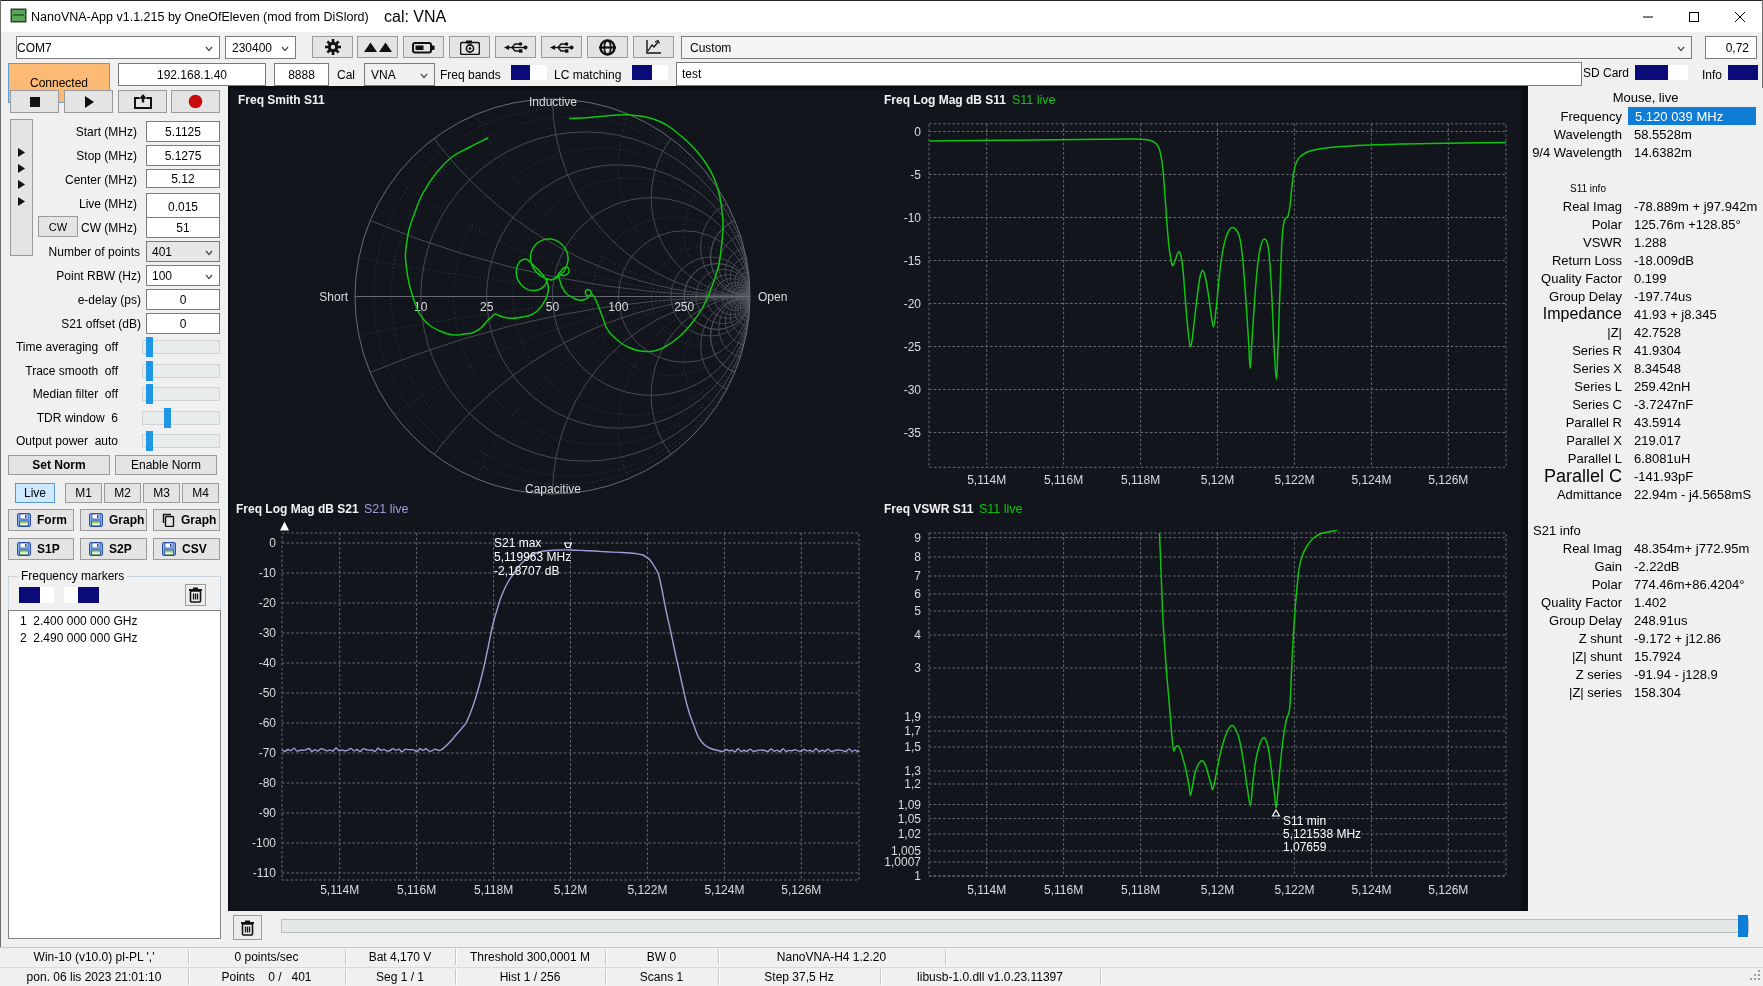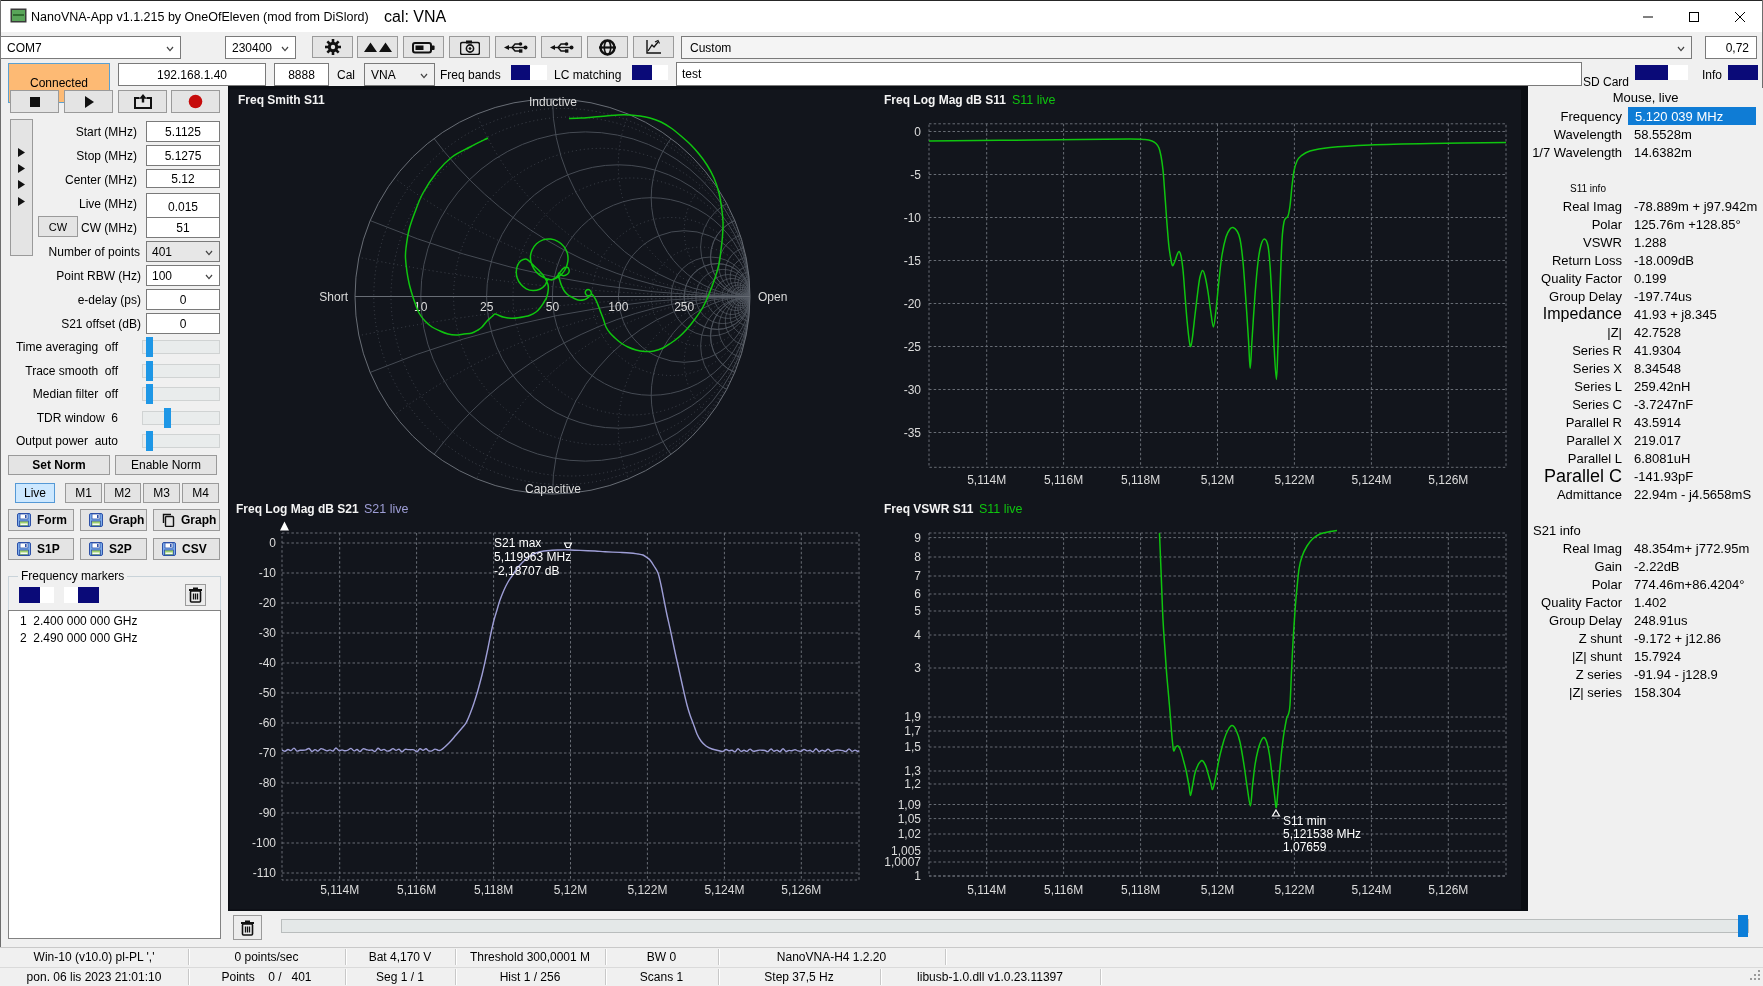--- a/index.html
+++ b/index.html
@@ -21,21 +21,21 @@
     <svg width="12" height="12">
       <rect x="1.5" y="1.5" width="9" height="9" fill="none" stroke="#000" stroke-width="1"></rect>
     </svg>
   </div>
 <div style="left:1717px;top:1px;width:46px;height:31px;display:flex;align-items:center;justify-content:center">
     <svg width="12" height="12">
       <path d="M1,1 L11,11 M11,1 L1,11" stroke="#000" stroke-width="1"></path>
     </svg>
   </div>
 <div style="left:8px;top:36px;width:204px;height:23px;padding-left:6px;position:absolute"></div>
-<div class="cmb" style="left:0;top:36px;width:181px;height:23px;padding-left:6px">COM7<svg class="chev" viewBox="0 0 8 8">
+<div class="cmb" style="left:16px;top:36px;width:204px;height:23px;">COM7<svg class="chev" viewBox="0 0 8 8">
       <path d="M1,2 L4,5.6 L7,2" fill="none" stroke="#444" stroke-width="1.2"></path>
     </svg></div>
 <div class="cmb" style="left:225px;top:36px;width:71px;height:23px;padding-left:6px">230400<svg class="chev" viewBox="0 0 8 8">
       <path d="M1,2 L4,5.6 L7,2" fill="none" stroke="#444" stroke-width="1.2"></path>
     </svg></div>
 <div class="btn" style="left:312px;top:36px;width:41px;height:22px">
     <svg width="20" height="20" viewBox="0 0 20 20">
       <g fill="#111">
         <circle cx="10" cy="10" r="5.2"></circle>
         <g stroke="#111" stroke-width="2.6">
@@ -125,21 +125,21 @@
 <div class="cmb" style="left:364px;top:63px;width:71px;height:23px;padding-left:6px;background:#f0f0f0">VNA<svg class="chev" viewBox="0 0 8 8">
       <path d="M1,2 L4,5.6 L7,2" fill="none" stroke="#444" stroke-width="1.2"></path>
     </svg></div>
 <div style="left:440px;top:63px;height:23px;display:flex;align-items:center">Freq bands</div>
 <div style="left:511px;top:65px;width:19px;height:15px;background:#0a0a78"></div>
 <div style="left:530px;top:65px;width:17px;height:15px;background:#fff"></div>
 <div style="left:554px;top:63px;height:23px;display:flex;align-items:center">LC matching</div>
 <div style="left:632px;top:65px;width:20px;height:15px;background:#0a0a78"></div>
 <div style="left:652px;top:65px;width:16px;height:15px;background:#fff"></div>
 <div class="inp" style="left:676px;top:62px;width:906px;height:24px;justify-content:flex-start;padding-left:5px">test</div>
-<div style="left:1583px;top:70px;height:23px;display:flex;align-items:center">SD Card</div>
+<div style="left:1583px;top:61px;height:23px;display:flex;align-items:center">SD Card</div>
 <div style="left:1635px;top:65px;width:33px;height:15px;background:#0a0a78"></div>
 <div style="left:1668px;top:65px;width:20px;height:15px;background:#fff"></div>
 <div style="left:1702px;top:63px;height:23px;display:flex;align-items:center">Info</div>
 <div style="left:1728px;top:65px;width:30px;height:15px;background:#0a0a78"></div>
 <div class="btn" style="left:10px;top:90px;width:49px;height:23px">
     <svg width="12" height="12">
       <rect x="1" y="1" width="10" height="10" fill="#111"></rect>
     </svg>
   </div>
 <div class="btn" style="left:64px;top:90px;width:49px;height:23px">
@@ -536,21 +536,21 @@
     </g>
     <path d="M260.0,50.0 C257.0,51.5 248.0,55.8 242.0,59.0 C236.0,62.2 229.5,64.8 224.0,69.0 C218.5,73.2 213.8,78.0 209.0,84.0 C204.2,90.0 198.7,98.3 195.0,105.0 C191.3,111.7 189.3,117.8 187.0,124.0 C184.7,130.2 182.5,136.0 181.0,142.0 C179.5,148.0 178.6,155.3 178.0,160.0 C177.4,164.7 177.3,166.0 177.5,170.0 C177.7,174.0 178.4,179.8 179.0,184.0 C179.6,188.2 180.2,191.3 181.0,195.0 C181.8,198.7 183.0,202.7 184.0,206.0 C185.0,209.3 185.8,211.8 187.0,215.0 C188.2,218.2 189.3,222.0 191.0,225.0 C192.7,228.0 194.8,230.7 197.0,233.0 C199.2,235.3 201.5,237.3 204.0,239.0 C206.5,240.7 209.3,241.8 212.0,243.0 C214.7,244.2 217.3,245.3 220.0,246.0 C222.7,246.7 225.3,247.0 228.0,247.0 C230.7,247.0 233.3,246.3 236.0,246.0 C238.7,245.7 241.7,245.7 244.0,245.0 C246.3,244.3 248.3,243.0 250.0,242.0 C251.7,241.0 252.5,240.5 254.0,239.0 C255.5,237.5 257.3,234.8 259.0,233.0 C260.7,231.2 262.7,229.7 264.0,228.5 C265.3,227.3 265.8,226.2 267.0,226.0 C268.2,225.8 269.7,227.0 271.0,227.5 C272.3,228.0 273.5,228.6 275.0,229.0 C276.5,229.4 278.3,229.7 280.0,229.9 C281.7,230.1 283.3,230.3 285.0,230.3 C286.7,230.3 288.2,230.1 290.0,229.8 C291.8,229.6 294.0,229.2 296.0,228.8 C298.0,228.4 300.0,228.1 302.0,227.3 C304.0,226.5 306.3,225.2 308.0,224.0 C309.7,222.8 310.8,221.5 312.0,220.0 C313.2,218.5 314.5,216.5 315.5,215.0 C316.5,213.5 317.4,211.6 317.8,211.0 C318.2,210.4 317.6,212.5 317.9,211.5 C318.2,210.5 319.4,207.2 319.8,205.0 C320.2,202.8 320.5,200.1 320.3,198.0 C320.0,195.9 319.2,194.4 318.3,192.5 C317.4,190.6 316.1,188.6 314.8,186.8 C313.4,185.0 311.8,183.5 310.2,181.8 C308.6,180.2 306.4,178.3 305.0,176.9 C303.6,175.5 302.7,174.3 301.5,173.3 C300.3,172.3 299.2,171.0 297.8,170.9 C296.4,170.8 294.4,171.6 293.0,172.7 C291.6,173.8 290.4,175.5 289.6,177.3 C288.8,179.1 288.3,181.3 288.3,183.5 C288.2,185.7 288.5,188.1 289.3,190.2 C290.0,192.3 291.3,194.5 292.8,196.3 C294.3,198.1 296.3,199.8 298.3,200.8 C300.3,201.9 302.8,202.5 305.0,202.6 C307.2,202.7 309.8,202.1 311.8,201.2 C313.8,200.3 315.7,198.8 317.0,197.2 C318.3,195.6 318.7,192.5 319.8,191.6 C320.9,190.7 322.3,192.2 323.8,191.9 C325.3,191.6 327.0,190.9 328.7,189.9 C330.4,188.9 332.3,187.5 333.8,185.9 C335.3,184.3 336.8,182.3 337.8,180.2 C338.8,178.0 339.6,175.5 339.9,173.0 C340.2,170.5 340.0,167.8 339.4,165.4 C338.8,163.0 337.5,160.6 336.0,158.6 C334.5,156.6 332.4,154.8 330.2,153.6 C328.0,152.3 325.3,151.4 322.8,151.1 C320.3,150.8 317.4,151.1 315.0,151.9 C312.6,152.7 310.3,154.1 308.5,155.8 C306.7,157.5 305.0,159.9 304.0,162.2 C303.0,164.5 302.4,167.1 302.4,169.6 C302.4,172.1 303.0,174.7 303.9,177.0 C304.8,179.3 306.2,181.5 307.8,183.4 C309.4,185.3 311.5,187.0 313.5,188.3 C315.5,189.6 318.2,190.8 320.0,191.3 C321.8,191.8 323.1,191.7 324.5,191.4 C325.9,191.0 327.0,190.3 328.2,189.2 C329.4,188.1 330.6,186.1 331.8,184.6 C333.0,183.1 334.1,181.3 335.3,180.4 C336.5,179.5 337.9,178.8 338.9,179.0 C339.8,179.2 340.7,180.4 341.0,181.4 C341.3,182.4 341.2,183.9 340.6,184.9 C340.0,185.9 338.6,186.9 337.5,187.3 C336.4,187.7 334.8,187.7 333.7,187.3 C332.6,186.9 331.5,184.9 331.0,185.0 C330.5,185.1 330.3,186.7 330.5,188.0 C330.7,189.3 331.5,191.4 332.0,193.0 C332.5,194.6 332.8,195.9 333.5,197.5 C334.2,199.1 335.0,201.0 336.0,202.5 C337.0,204.0 338.2,205.4 339.5,206.5 C340.8,207.6 342.1,208.2 343.5,209.0 C344.9,209.8 346.6,210.8 348.0,211.3 C349.4,211.9 350.7,212.2 352.0,212.3 C353.3,212.4 354.8,212.1 356.0,211.8 C357.2,211.5 358.1,210.9 359.0,210.3 C359.9,209.7 360.8,209.1 361.5,208.3 C362.2,207.6 363.0,206.7 363.2,205.8 C363.4,204.9 363.0,203.6 362.5,202.9 C362.0,202.2 361.0,201.6 360.2,201.6 C359.4,201.6 358.4,202.1 357.9,202.7 C357.4,203.3 357.2,204.4 357.4,205.2 C357.6,206.0 358.3,206.9 359.0,207.3 C359.7,207.7 360.8,207.8 361.6,207.6 C362.4,207.4 363.4,206.2 364.0,206.3 C364.6,206.4 364.9,207.2 365.5,208.0 C366.1,208.8 366.7,209.7 367.3,210.8 C367.9,211.9 368.4,213.1 369.0,214.5 C369.6,215.9 370.3,217.8 371.0,219.5 C371.7,221.2 372.2,223.0 373.0,225.0 C373.8,227.0 374.7,229.2 375.5,231.5 C376.3,233.8 376.9,236.8 378.0,239.0 C379.1,241.2 380.5,243.2 382.0,245.0 C383.5,246.8 385.2,248.3 387.0,250.0 C388.8,251.7 390.8,253.5 393.0,255.0 C395.2,256.5 397.5,257.8 400.0,259.0 C402.5,260.2 405.2,261.2 408.0,262.0 C410.8,262.8 414.0,263.3 417.0,263.5 C420.0,263.7 423.0,263.6 426.0,263.0 C429.0,262.4 432.2,261.3 435.0,260.0 C437.8,258.7 440.3,256.8 443.0,255.0 C445.7,253.2 448.3,251.3 451.0,249.0 C453.7,246.7 456.3,244.0 459.0,241.0 C461.7,238.0 464.3,234.7 467.0,231.0 C469.7,227.3 472.7,223.2 475.0,219.0 C477.3,214.8 479.0,210.8 481.0,206.0 C483.0,201.2 485.3,195.0 487.0,190.0 C488.7,185.0 490.0,180.7 491.0,176.0 C492.0,171.3 492.4,166.7 493.0,162.0 C493.6,157.3 494.2,152.7 494.5,148.0 C494.8,143.3 495.2,138.8 495.0,134.0 C494.8,129.2 494.2,123.8 493.5,119.0 C492.8,114.2 492.2,109.8 491.0,105.0 C489.8,100.2 488.0,94.7 486.0,90.0 C484.0,85.3 481.5,81.0 479.0,77.0 C476.5,73.0 473.7,69.3 471.0,66.0 C468.3,62.7 466.0,60.0 463.0,57.0 C460.0,54.0 456.3,50.8 453.0,48.0 C449.7,45.2 446.3,42.3 443.0,40.0 C439.7,37.7 436.5,35.7 433.0,34.0 C429.5,32.3 425.5,31.0 422.0,30.0 C418.5,29.0 415.3,28.5 412.0,28.0 C408.7,27.5 405.7,27.2 402.0,27.0 C398.3,26.8 394.0,26.8 390.0,27.0 C386.0,27.2 382.0,27.7 378.0,28.0 C374.0,28.3 370.2,28.7 366.0,29.0 C361.8,29.3 357.2,29.8 353.0,30.0 C348.8,30.2 343.0,30.4 341.0,30.5" fill="none" stroke="#0fc40f" stroke-width="1.5" stroke-linejoin="round"></path>
     <text x="10" y="16" fill="#f4f4f4" font-size="12" font-weight="bold">Freq Smith S11</text>
   </svg>
 <div style="left:1528px;top:88px;width:235px;height:823px;background:#f0f0f0"></div>
 <div style="left:1528px;top:88px;width:235px;height:18px;display:flex;align-items:center;justify-content:center;font-size:13px">Mouse, live</div>
 <div class="lbl" style="left:1528px;top:107px;width:94px;height:18px;font-size:13px">Frequency</div>
 <div style="left:1628px;top:107px;width:128px;height:18px;background:#0f7cd5;color:#fff;font-size:13px;display:flex;align-items:center;padding-left:7px">5.120 039 MHz</div>
 <div class="lbl" style="left:1528px;top:125.5px;width:94px;height:18px;font-size:13px">Wavelength</div>
 <div class="lbll" style="left:1634px;top:125.5px;height:18px;font-size:13px;white-space:nowrap">58.5528m</div>
-<div class="lbl" style="left:1528px;top:143.5px;width:94px;height:18px;font-size:13px">1/7 Wavelength</div>
+<div class="lbl" style="left:1528px;top:143.5px;width:94px;height:18px;font-size:13px">9/4 Wavelength</div>
 <div class="lbll" style="left:1634px;top:143.5px;height:18px;font-size:13px;white-space:nowrap">14.6382m</div>
 <div class="lbll" style="left:1570px;top:179px;height:18px;font-size:10px">S11 info</div>
 <div class="lbl" style="left:1528px;top:197px;width:94px;height:18px;font-size:13px">Real Imag</div>
 <div class="lbll" style="left:1634px;top:197px;height:18px;font-size:13px;white-space:nowrap">-78.889m + j97.942m</div>
 <div class="lbl" style="left:1528px;top:215px;width:94px;height:18px;font-size:13px">Polar</div>
 <div class="lbll" style="left:1634px;top:215px;height:18px;font-size:13px;white-space:nowrap">125.76m +128.85°</div>
 <div class="lbl" style="left:1528px;top:233px;width:94px;height:18px;font-size:13px">VSWR</div>
 <div class="lbll" style="left:1634px;top:233px;height:18px;font-size:13px;white-space:nowrap">1.288</div>
 <div class="lbl" style="left:1528px;top:251px;width:94px;height:18px;font-size:13px">Return Loss</div>
 <div class="lbll" style="left:1634px;top:251px;height:18px;font-size:13px;white-space:nowrap">-18.009dB</div>

